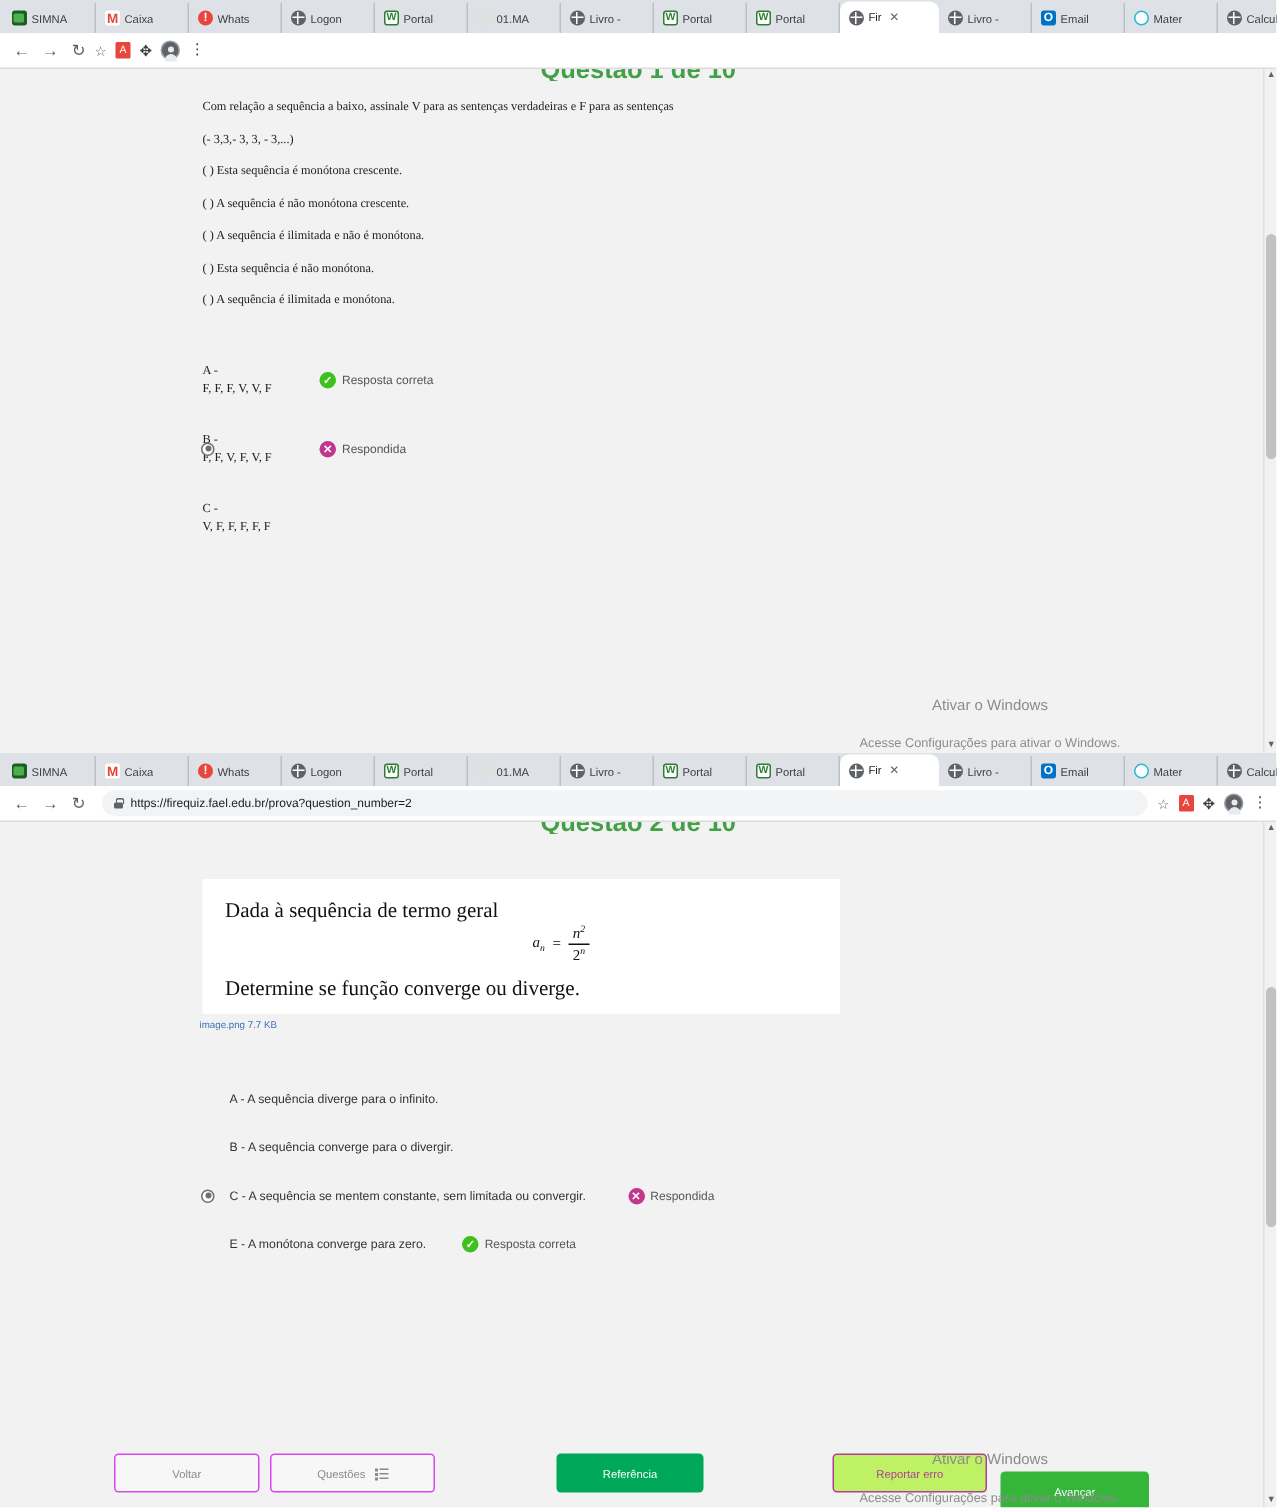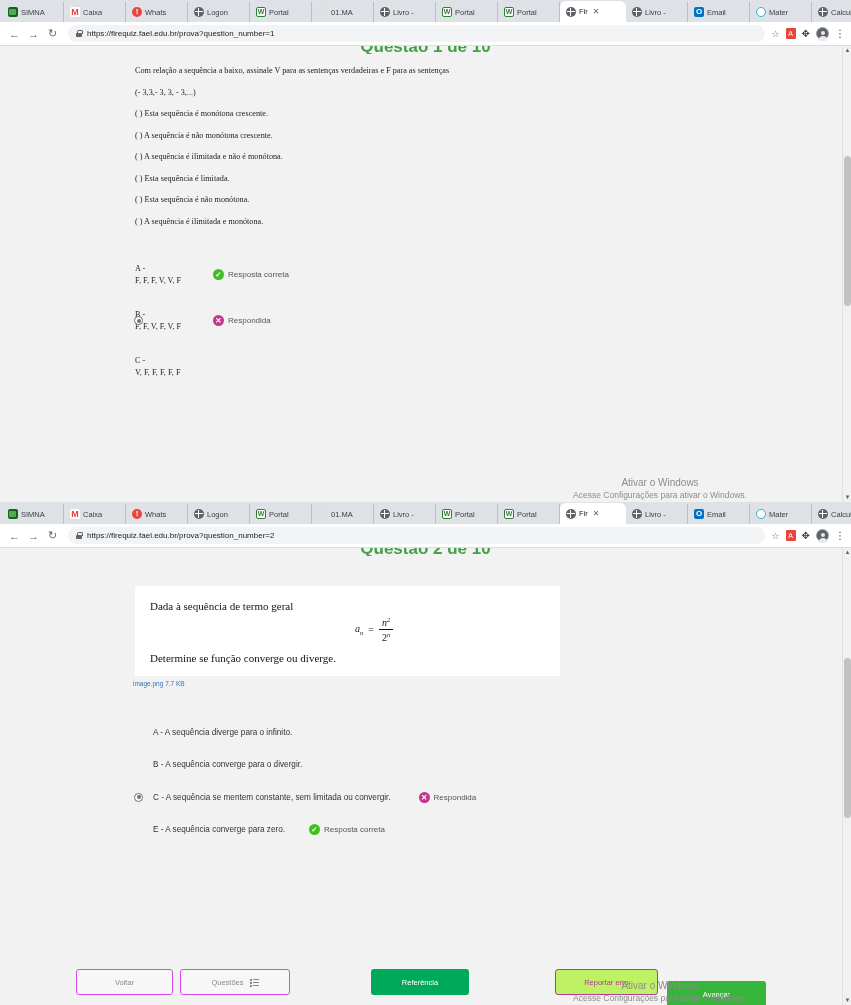--- a/index.html
+++ b/index.html
@@ -108,40 +108,40 @@
     justify-content:center;color:#fff;font-size:7.5px;font-weight:bold; }
   .ico.ok { background:#3ec11e; }
   .ico.bad { background:#c2368e; }
 
   
   .watermark {
     position:absolute; right:26px; bottom:2px; text-align:center; color:#8c8c8c;
     pointer-events:none; width:330px;
   }
   .watermark .l1 { font-size:10px; }
-  .watermark .l2 { font-size:8.5px; margin-top:2px; }
+  .watermark .l2 { font-size:8.5px; margin-top:14px; }
 
   
   .actionbar { position:absolute; left:0; right:0; bottom:8px; height:28px; }
   .btn { position:absolute; height:26px; border-radius:3px; display:flex; align-items:center;
     justify-content:center; gap:6px; font-size:7.5px; }
   .btn.ghost { background:#f7f7f7; border:1px solid #d946ef; color:#8a8a8a; }
   .btn.green1 { background:#00a859; color:#fff; }
   .btn.green2 { background:#35b53a; color:#fff; }
   .btn.outline-p { background:#bef264; border:1px solid #b33c94; color:#b33c94; }
   .list-ico { display:inline-block; width:9px; height:8px; position:relative; }
   .list-ico::before{content:"";position:absolute;left:0;top:0.5px;width:2px;height:2px;background:#8a8a8a;
     box-shadow:0 3px 0 #8a8a8a, 0 6px 0 #8a8a8a;}
   .list-ico::after{content:"";position:absolute;left:3.5px;top:1px;width:5.5px;height:1px;background:#8a8a8a;
     box-shadow:0 3px 0 #8a8a8a, 0 6px 0 #8a8a8a;}
 
   
   .qbox { position:absolute; left:135px; top:38px; width:425px; height:90px;
     background:#fff; }
-  .qbox .line { font-family:"Liberation Serif", serif; font-size:11px; color:#111; }
+  .qbox .line { font-family:"Liberation Serif", serif; font-size:14px; color:#111; }
   .qbox .l1 { position:absolute; left:15px; top:14px; }
   .qbox .l2 { position:absolute; left:15px; top:66px; }
   .frac { position:absolute; left:220px; top:30px; display:flex; align-items:center; gap:5px;
     font-family:"Liberation Serif", serif; font-style:italic; font-size:10px; color:#111; }
   .frac .num { display:block; text-align:center; padding:0 3px 1px 3px; border-bottom:1px solid #111; }
   .frac .den { display:block; text-align:center; padding-top:1px; }
   .sup { font-size:6.5px; vertical-align:super; }
   .imglabel { position:absolute; left:133px; top:132px; font-size:6.5px; color:#3b72b5; }
 
   .alt-row2 { position:relative; height:32.5px; padding-left:153px; display:flex; align-items:center;
@@ -212,42 +212,37 @@
         <span class="favicon fi-globe"></span>
         <span class="tlabel">Calcul</span>
       </div>
 
   </div>
 
   <div class="omnibar">
     <div class="navbtn">←</div>
     <div class="navbtn">→</div>
     <div class="navbtn">↻</div>
-    <div class="urlbox">
-      <span class="lock"></span>
-      <span>https://firequiz.fael.edu.br/prova?question_number=1</span>
-    </div>
     <div class="omni-icons">
       <span class="star">☆</span>
       <span class="ext-pdf"></span>
       <span class="ext-pin">✥</span>
       <span class="avatar-c"></span>
       <span class="kebab">⋮</span>
     </div>
   </div>
 
   <div class="page">
     <div class="qtitle">Questão 1 de 10</div>
     <div class="qbody">
       <p>Com relação a sequência a baixo, assinale V para as sentenças verdadeiras e F para as sentenças</p>
       <p>(- 3,3,- 3, 3, - 3,...)</p>
       <p>(  ) Esta sequência é monótona crescente.</p>
       <p>(  ) A sequência é não monótona crescente.</p>
       <p>(  ) A sequência é ilimitada e não é monótona.</p>
-      <p>(  ) Esta sequência é limitada.</p>
       <p>(  ) Esta sequência é não monótona.</p>
       <p>(  ) A sequência é ilimitada e monótona.</p>
     </div>
 
     <div class="altlist">
       <div class="alt-row">
         <div class="alt-letters">
           <span>A -</span><br>
           <span>F, F, F, V, V, F</span>
         </div>
@@ -397,21 +392,21 @@
       </div>
       <div class="alt-row2">
         <span class="radio-out"></span>
         <span class="alt-text">C - A sequência  se mentem constante, sem limitada ou convergir.</span>
         <span class="badge" style="margin-left:28px;">
           <span class="ico bad">✕</span>
           <span>Respondida</span>
         </span>
       </div>
       <div class="alt-row2">
-        <span class="alt-text">E - A sequência converge para zero.</span>
+        <span class="alt-text">E - A monótona converge para zero.</span>
         <span class="badge" style="margin-left:24px;">
           <span class="ico ok">✓</span>
           <span>Resposta correta</span>
         </span>
       </div>
     </div>
 
     <div class="actionbar">
       <div class="btn ghost" style="left:76px;width:97px;">Voltar</div>
       <div class="btn ghost" style="left:180px;width:110px;">

